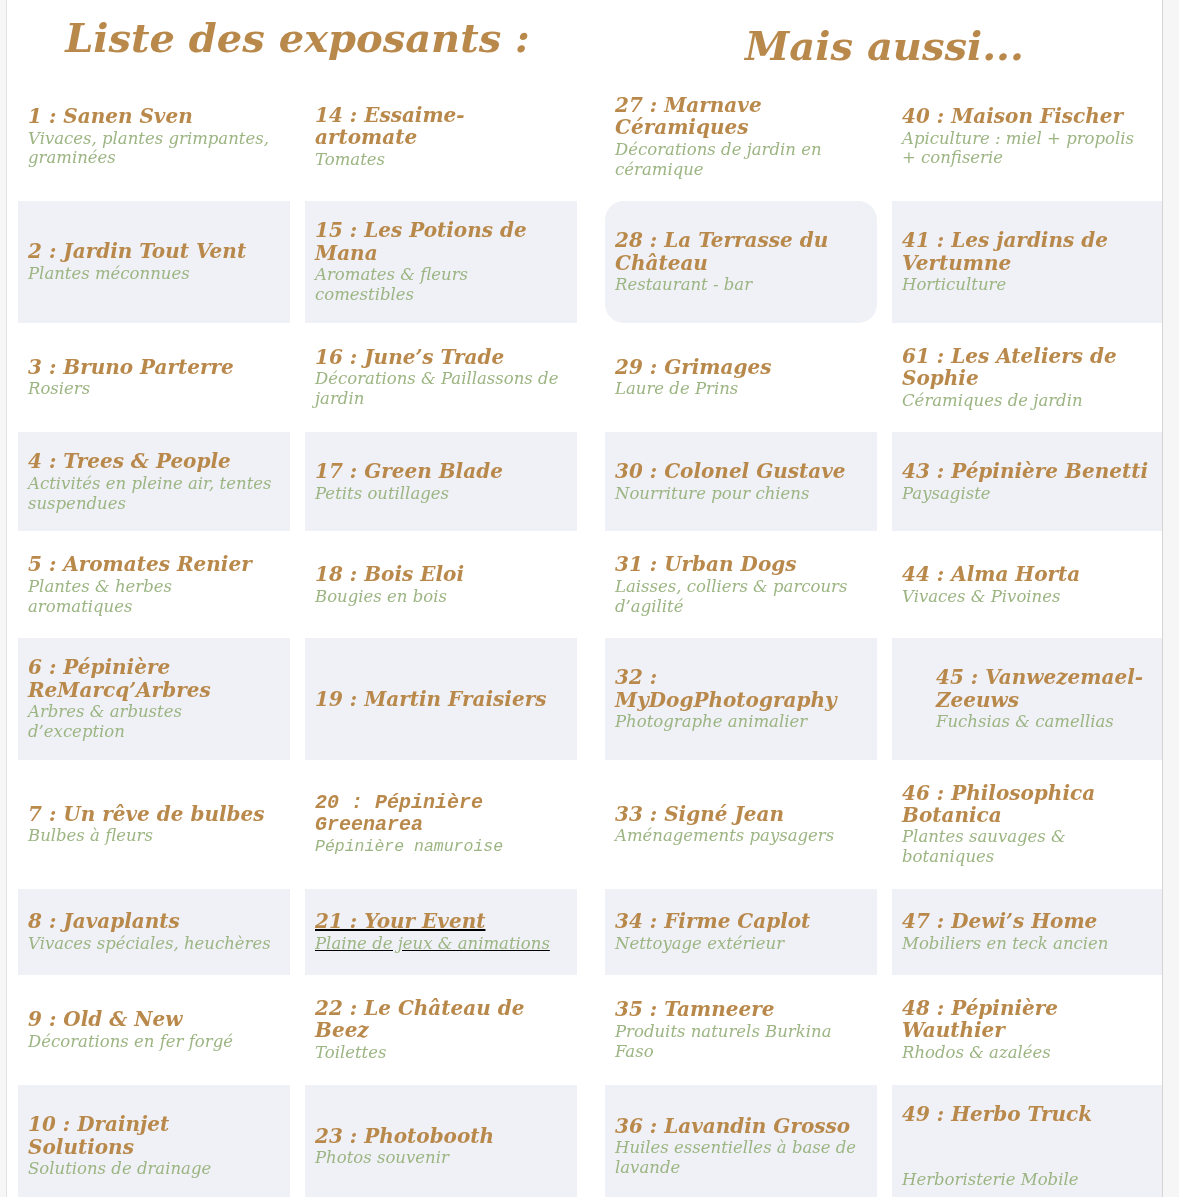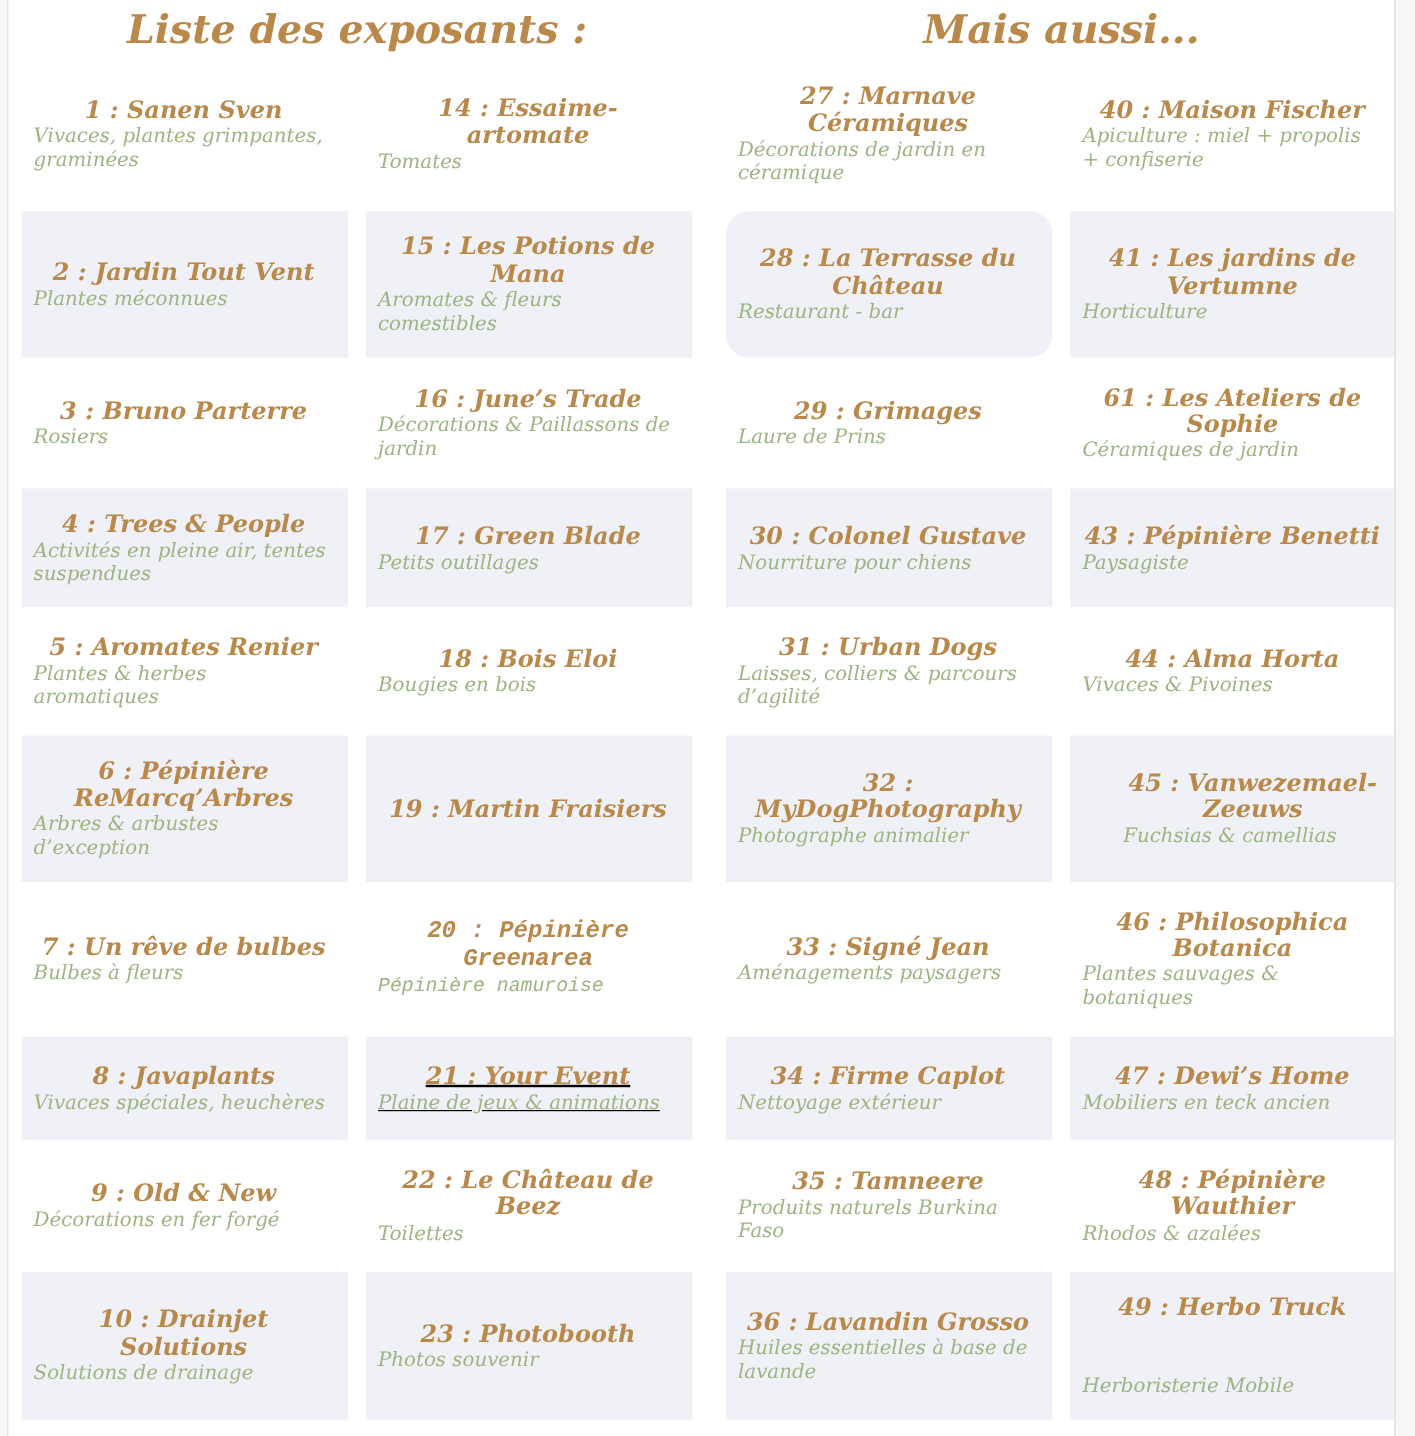--- a/index.html
+++ b/index.html
@@ -22,49 +22,48 @@
   }
   .grid {
     display: grid;
     grid-template-columns: 272px 15px 272px 28px 272px 15px 272px;
     row-gap: 20px;
     align-items: stretch;
   }
   .col-heading {
     font-style: italic;
     font-weight: 700;
-    font-size: 33px;
+    font-size: 40px;
     line-height: 1.3;
     text-align: center;
     color: #b9894c;
     align-self: center;
   }
   .heading-left  { grid-column: 1 / 4; grid-row: 1; }
-  .heading-right { grid-column: 5 / 8; grid-row: 1; }
+  .heading-right { grid-column: 5 / 8; grid-row: 1; margin-top: 16px; }
   .cell {
     display: flex;
     flex-direction: column;
     justify-content: center;
     padding: 2px 12px 2px 10px;
     min-height: 46px;
     box-sizing: border-box;
   }
   .cell.shaded {
     background: #eff1f6;
     padding-top: 18px;
     padding-bottom: 18px;
     min-height: 86px;
   }
   .ex-name {
     font-style: italic;
     font-weight: 700;
     font-size: 20px;
     line-height: 1.12;
     color: #b9894c;
-    text-align: center;
   }
   .ex-desc {
     font-style: italic;
     font-weight: 500;
     font-size: 16.5px;
     line-height: 1.2;
     color: #9cb583;
     margin-top: 1px;
   }
 </style>

